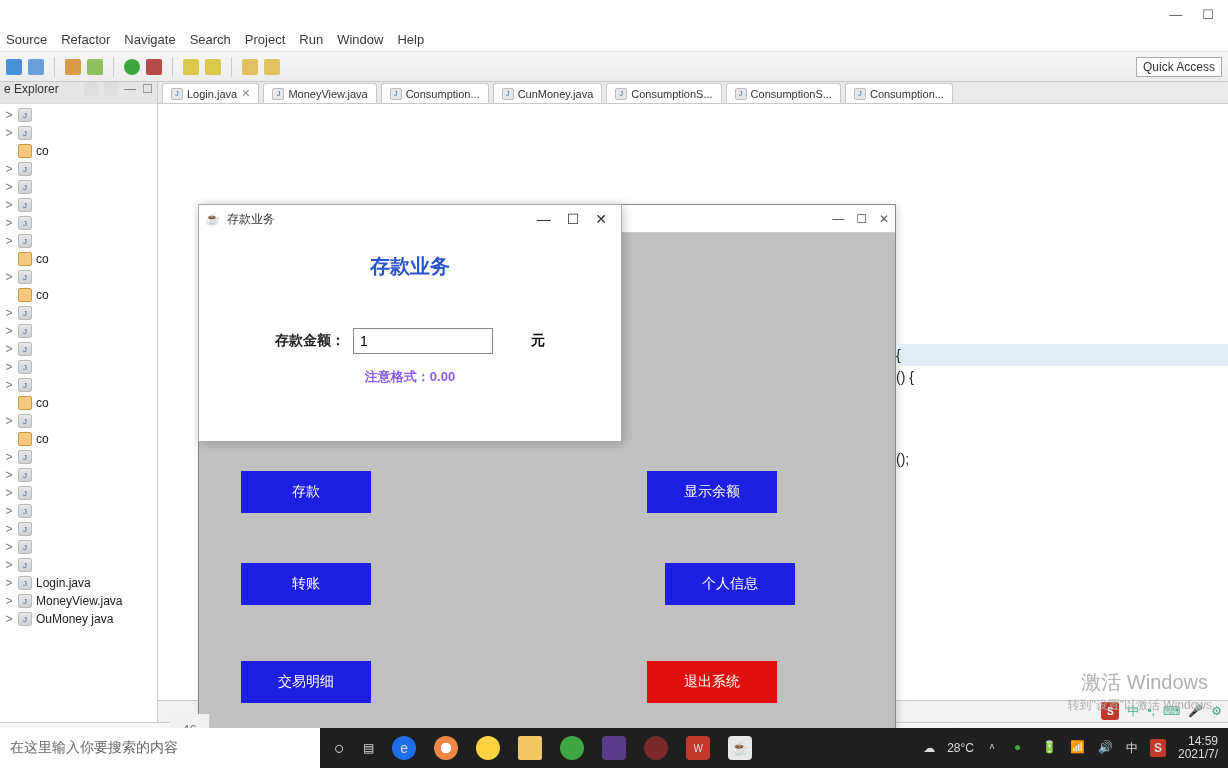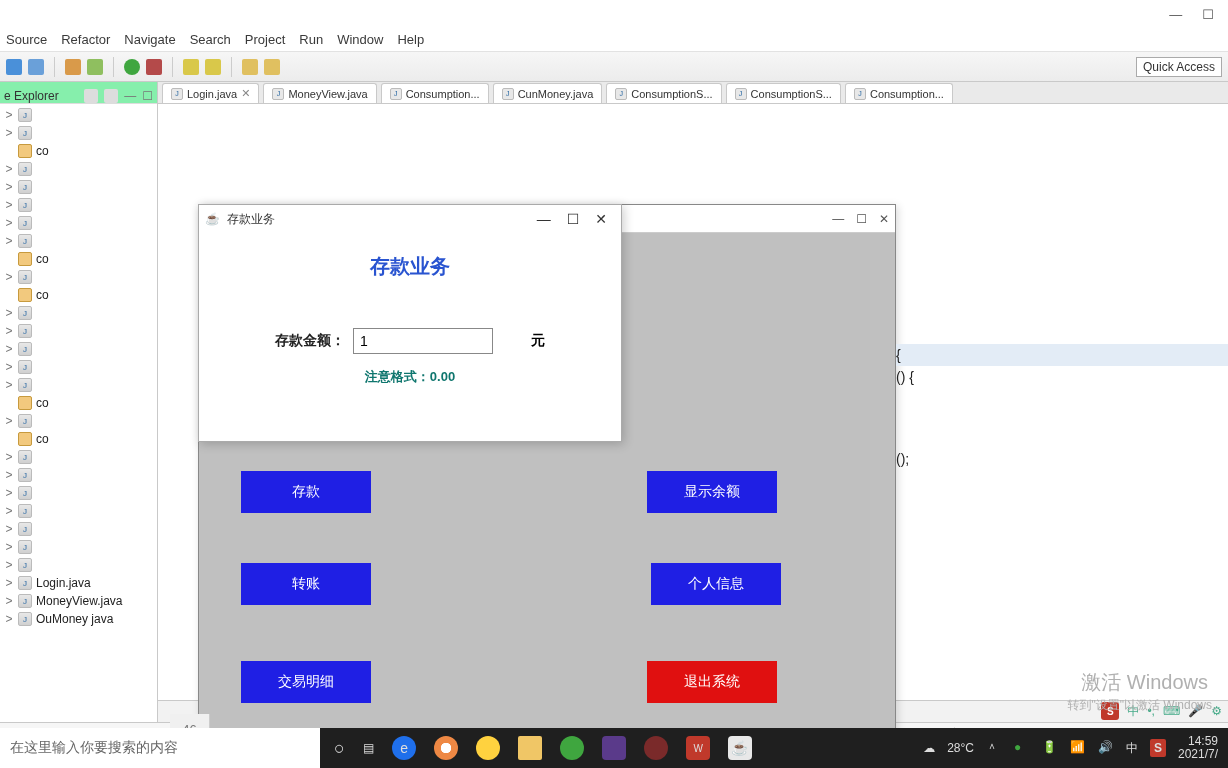--- a/index.html
+++ b/index.html
@@ -16,21 +16,21 @@
 .toolbar { height: 30px; background: linear-gradient(#f6f6f6,#ececec); border-bottom: 1px solid #c9c9c9; display: flex; align-items: center; padding: 0 6px; gap: 6px; }
 .toolbar .tb-ico { width: 16px; height: 16px; background: #bfbfbf; border-radius: 2px; }
 .toolbar .sep { width: 1px; height: 20px; background: #ccc; margin: 0 4px; }
 .quick-access { margin-left: auto; border: 1px solid #aaa; background: #fff; padding: 2px 6px; font-size: 12px; color: #333; }
 
 
 .main { display: flex; height: 640px; }
 
 
 .explorer { width: 158px; background: #fff; border-right: 1px solid #c9c9c9; display: flex; flex-direction: column; }
-.explorer-hdr { height: 22px; display: flex; align-items: flex-end; padding: 0 4px; gap: 6px; border-bottom: 1px solid #ddd; background: #86efac; }
+.explorer-hdr { height: 22px; display: flex; align-items: flex-start; padding: 0 4px; gap: 6px; border-bottom: 1px solid #ddd; background: #e5e5e5; }
 .explorer-hdr .title { flex: 1; color: #333; font-size: 12px; }
 .explorer-hdr .mini { width: 14px; height: 14px; background: #ddd; border-radius: 2px; }
 .tree { flex: 1; overflow: hidden; padding: 2px 0; }
 .tree-row { display: flex; align-items: center; gap: 4px; padding: 1px 4px; height: 18px; color: #222; }
 .tree-row .arrow { color: #777; width: 10px; text-align: center; }
 .tree-row .ji { width: 14px; height: 14px; background: linear-gradient(#e8e8e8,#d0d0d0); border: 1px solid #bbb; border-radius: 2px; display:flex;align-items:center;justify-content:center;font-size:8px;color:#2968a3; }
 .tree-row .pkg-ico { width:14px;height:14px;background:#f2c97e;border:1px solid #c79a3e;border-radius:2px; }
 
 
 .editor { flex: 1; display: flex; flex-direction: column; background: #fff; }
@@ -57,21 +57,21 @@
 .dialog { position: absolute; left: 40px; top: 100px; width: 424px; height: 238px; background: #fff; border: 1px solid #aaa; box-shadow: 2px 2px 10px rgba(0,0,0,0.2); z-index: 10; }
 .dialog .dlg-title { height: 28px; display: flex; align-items: center; padding: 0 6px; gap: 6px; }
 .dialog .dlg-title .java-ico { width:16px;height:16px;display:flex;align-items:center;justify-content:center;font-size:12px;color:#e48b2e; }
 .dialog .dlg-title .dc { margin-left: auto; display: flex; gap: 16px; color: #333; font-size: 14px; padding-right: 8px; }
 .dialog .dlg-body { padding: 10px 20px; }
 .dlg-heading { text-align: center; color: #2954d0; font-size: 20px; font-weight: bold; margin: 10px 0 20px; }
 .dlg-row { display: flex; align-items: center; gap: 8px; justify-content: center; margin-bottom: 14px; margin-top: 48px; }
 .dlg-row label { font-size: 14px; color: #222; font-weight: bold; }
 .dlg-row input { width: 140px; height: 26px; border: 1px solid #888; padding: 0 6px; font-size: 14px; }
 .dlg-row .unit { font-size: 14px; margin-left: 30px; font-weight: bold; }
-.dlg-hint { text-align: center; color: #0f766e; font-size: 13px; font-weight: bold; margin-bottom: 16px; }
+.dlg-hint { text-align: center; color: #8b5cf6; font-size: 13px; font-weight: bold; margin-bottom: 16px; }
 .dlg-btns { display: flex; justify-content: space-around; padding: 0 20px; }
 .dlg-btns button { width: 90px; height: 34px; background: #f4f4f4; border: 1px solid #bbb; font-size: 14px; font-weight: bold; }
 
 
 .editor-bottom { height: 22px; border-top: 1px solid #c9c9c9; display: flex; align-items: center; background: #f2f2f2; padding-left: 170px; gap: 4px; }
 .btab { border: 1px solid #bbb; background: #fff; padding: 1px 8px; font-size: 11px; display: flex; align-items: center; gap: 3px; }
 .btab .bi { width:12px;height:12px;background:#c8c8e8;border:1px solid #99a; }
 
 
 .gutter { position: absolute; left: 170px; bottom: 24px; height: 30px; width: 40px; background: #f0f0f0; border-right: 1px solid #ccc; display: flex; align-items: center; justify-content: center; color: #777; font-size: 13px; }
@@ -331,21 +331,21 @@
           <div class="wc">
             <span>—</span>
             <span>☐</span>
             <span>✕</span>
           </div>
         </div>
         <div class="body2">
           <button class="blue-btn" style="left:42px;top:238px;">存款</button>
           <button class="blue-btn" style="left:448px;top:238px;">显示余额</button>
           <button class="blue-btn" style="left:42px;top:330px;">转账</button>
-          <button class="blue-btn" style="left:452px;top:330px;">个人信息</button>
+          <button class="blue-btn" style="left:466px;top:330px;">个人信息</button>
           <button class="blue-btn" style="left:42px;top:428px;">交易明细</button>
           <button class="red-btn" style="left:448px;top:428px;">退出系统</button>
         </div>
       </div>
 
       <div class="dialog">
         <div class="dlg-title">
           <span class="java-ico">☕</span>
           <span style="font-size:12px;color:#333;">存款业务</span>
           <div class="dc">

